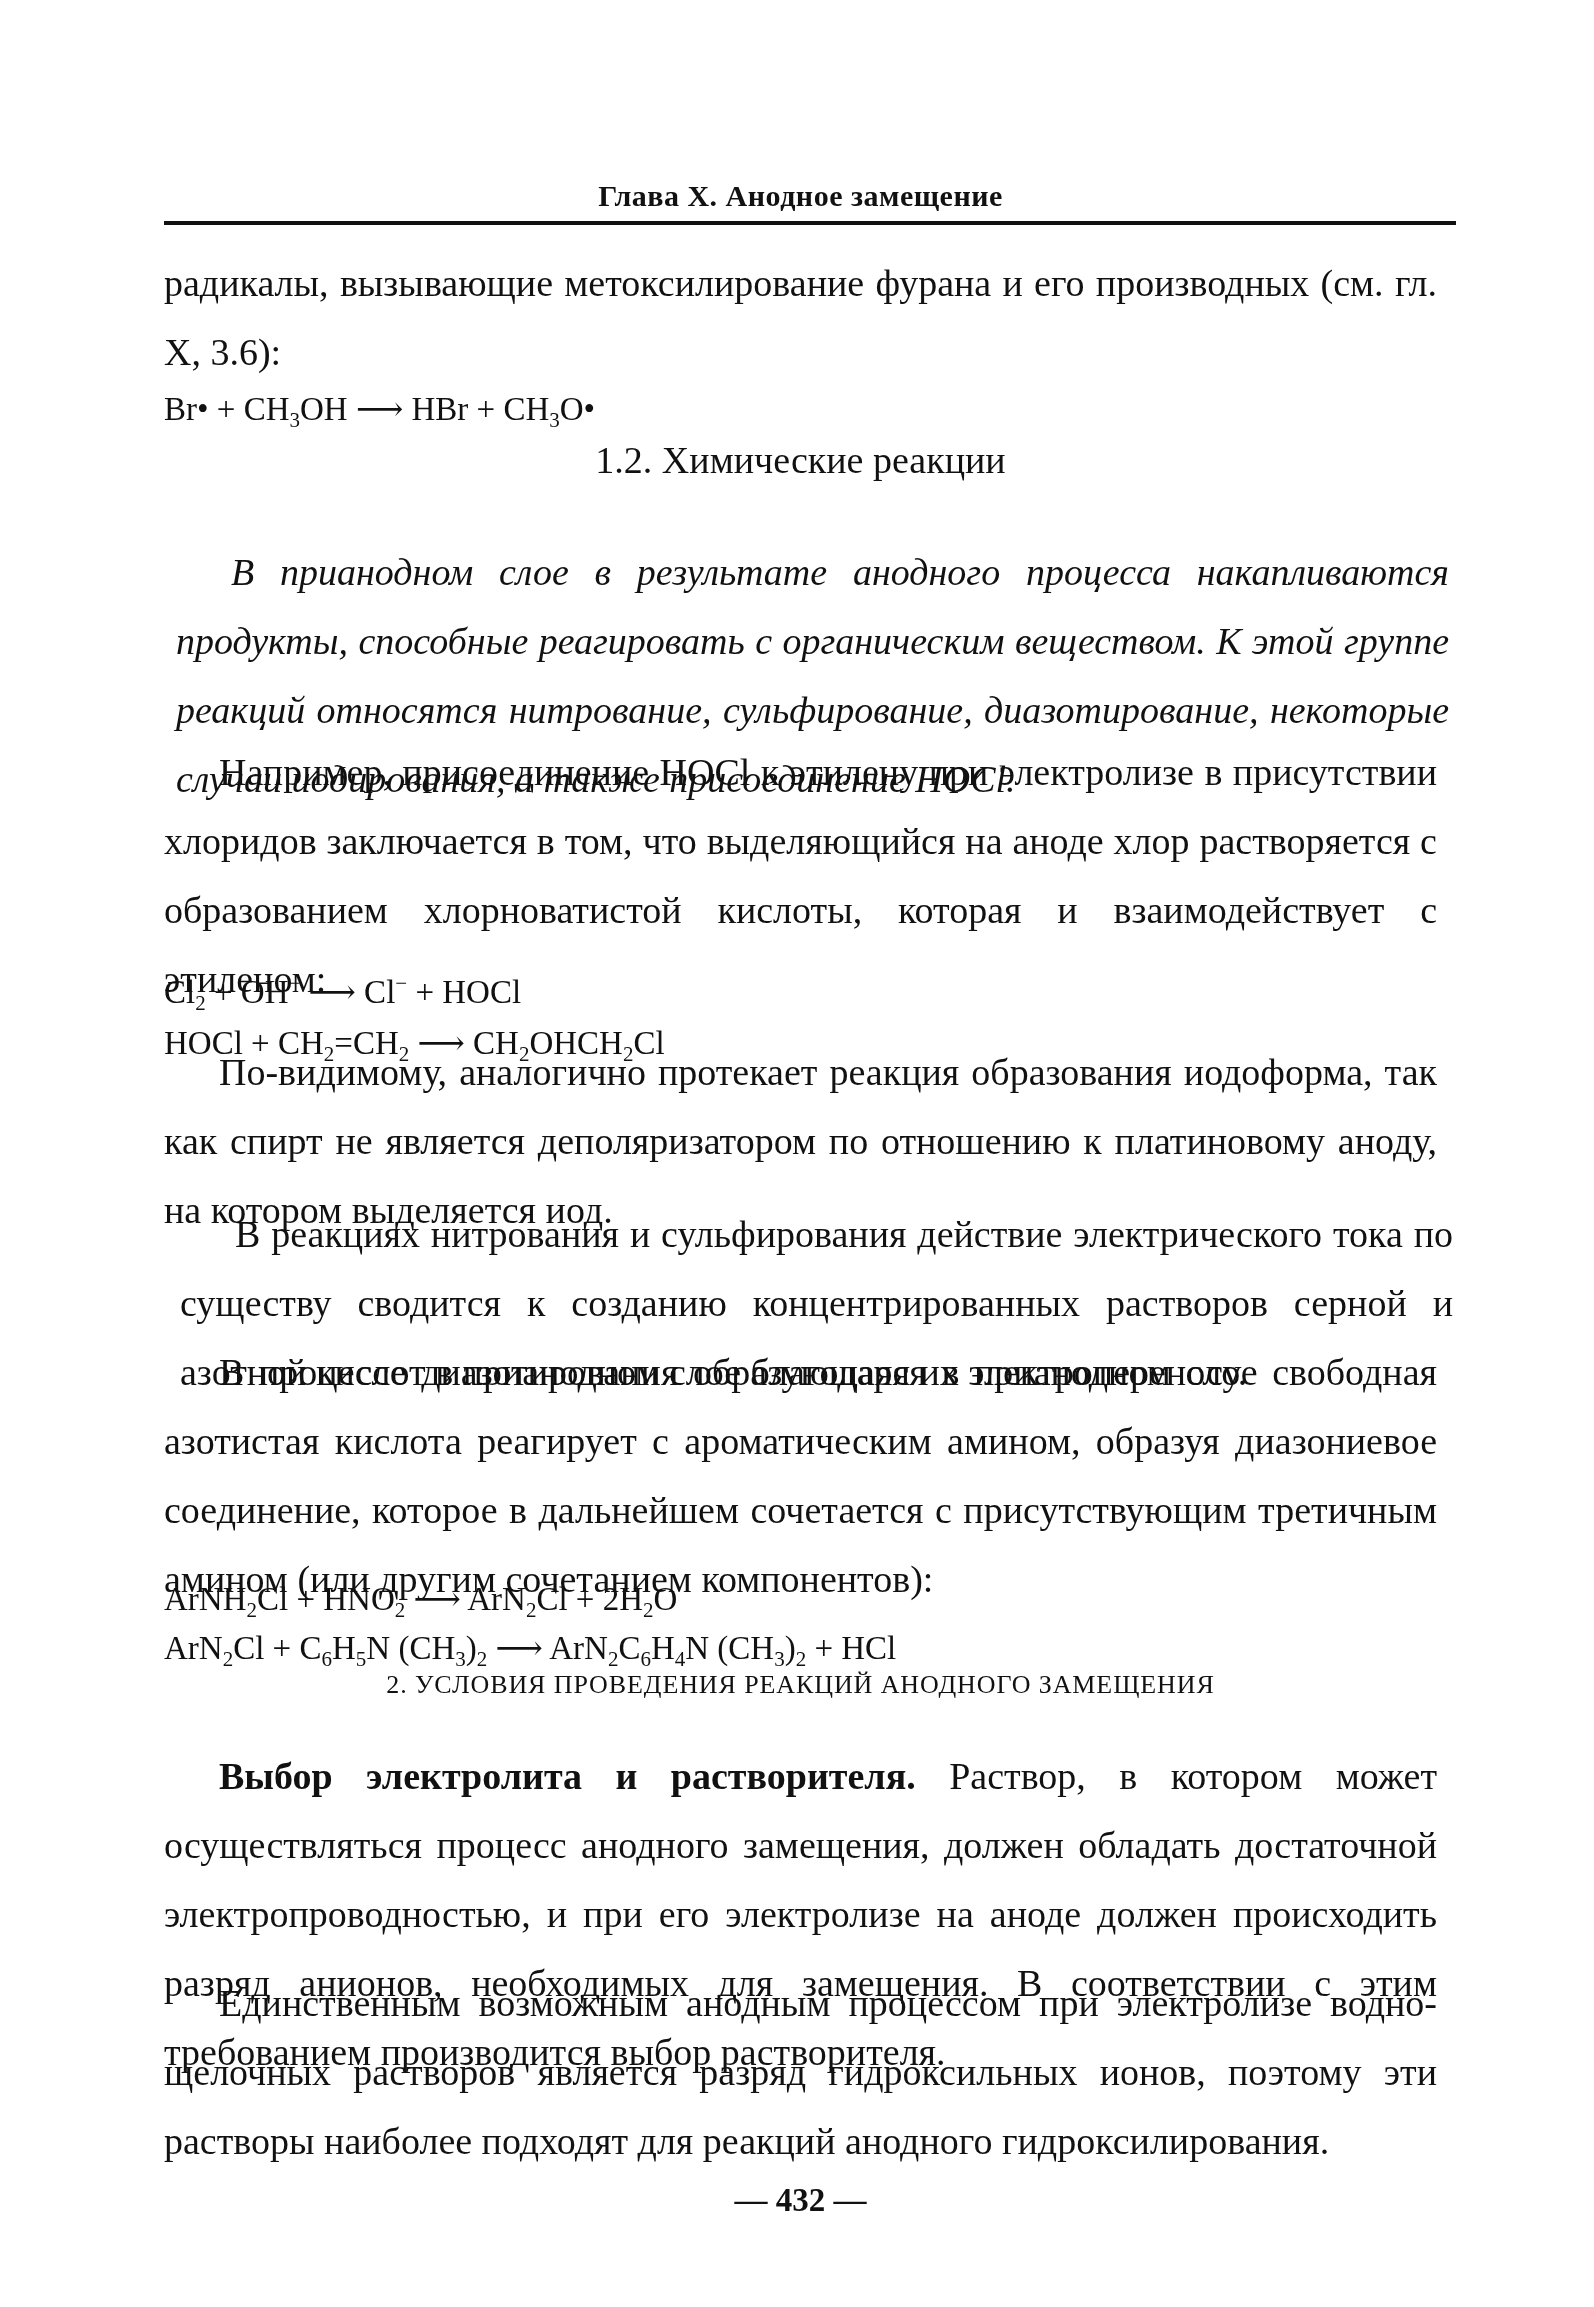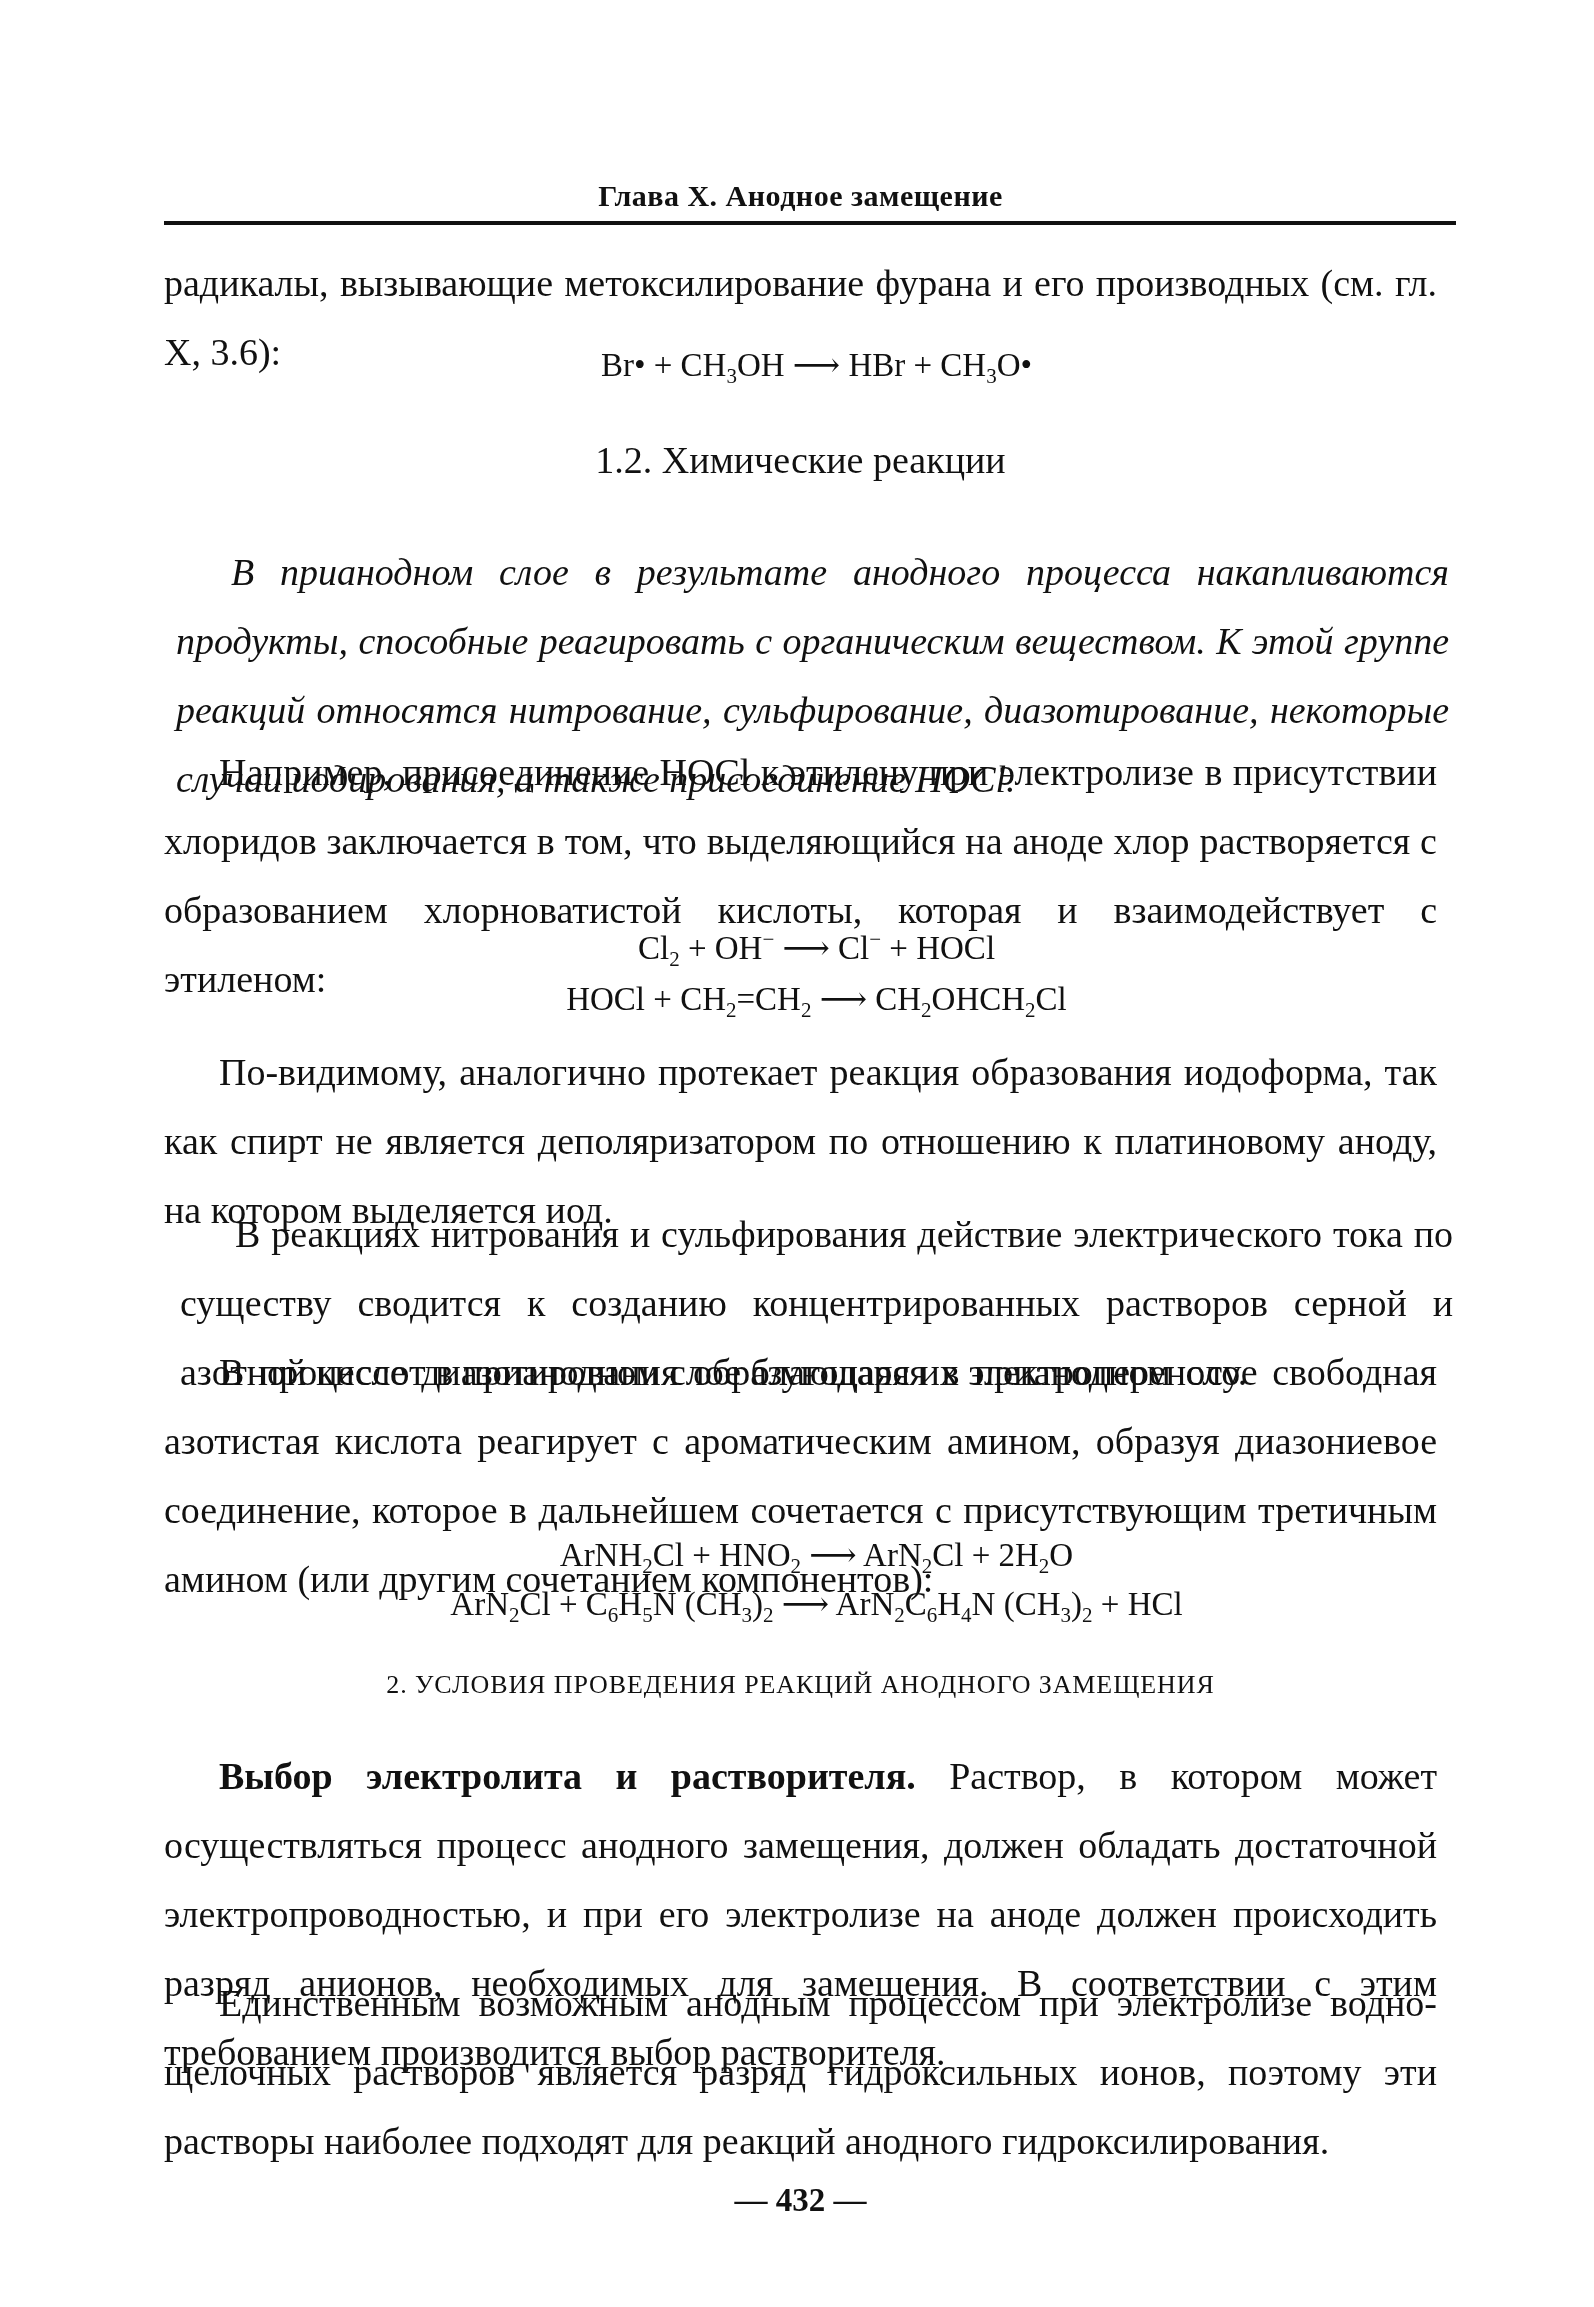--- a/index.html
+++ b/index.html
@@ -14,21 +14,21 @@
   }
   .head-rule {
     position: absolute; top: 221px; left: 0; width: 1292px; height: 3.7px; background: #111;
   }
   .para {
     position: absolute; left: 0; width: 1273px; font-size: 38px; line-height: 69px;
     text-align: justify; text-align-last: left;
   }
   .para.indent { text-indent: 55px; }
   .eq {
-    position: absolute; left: 16px; width: 1273px; text-align: center; font-size: 33px; line-height: 42px;
+    position: absolute; left: 0; width: 1273px; font-size: 33px; line-height: 42px; margin-top: 44px;
   }
   .eq sub { font-size: 21px; vertical-align: -6.5px; line-height: 0; }
   .eq sup { font-size: 21px; vertical-align: 13px; line-height: 0; }
   .section-title {
     position: absolute; left: 0; width: 1273px; text-align: center; font-weight: normal;
   }
   .sub-title { font-size: 38px; }
   .big-title { font-size: 26px; letter-spacing: 0.9px; }
   .lead { font-weight: bold; }
   .page-number {

